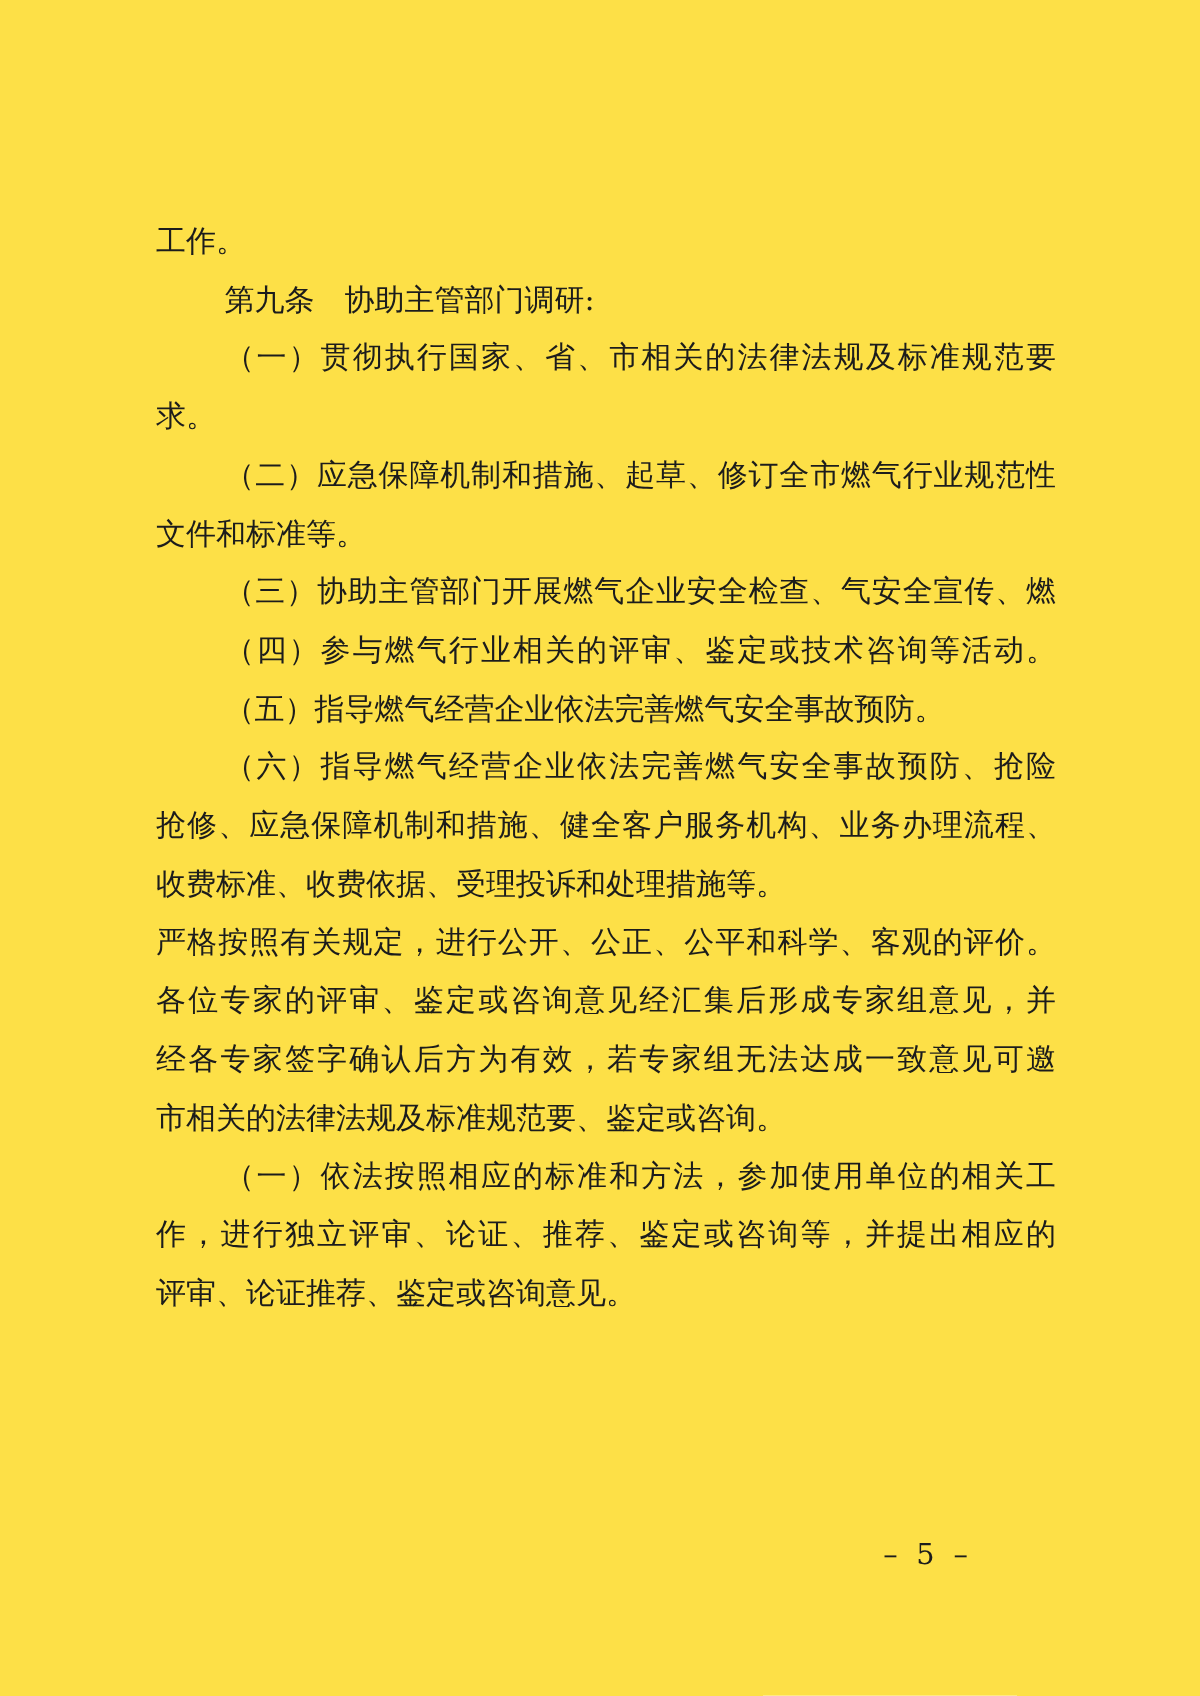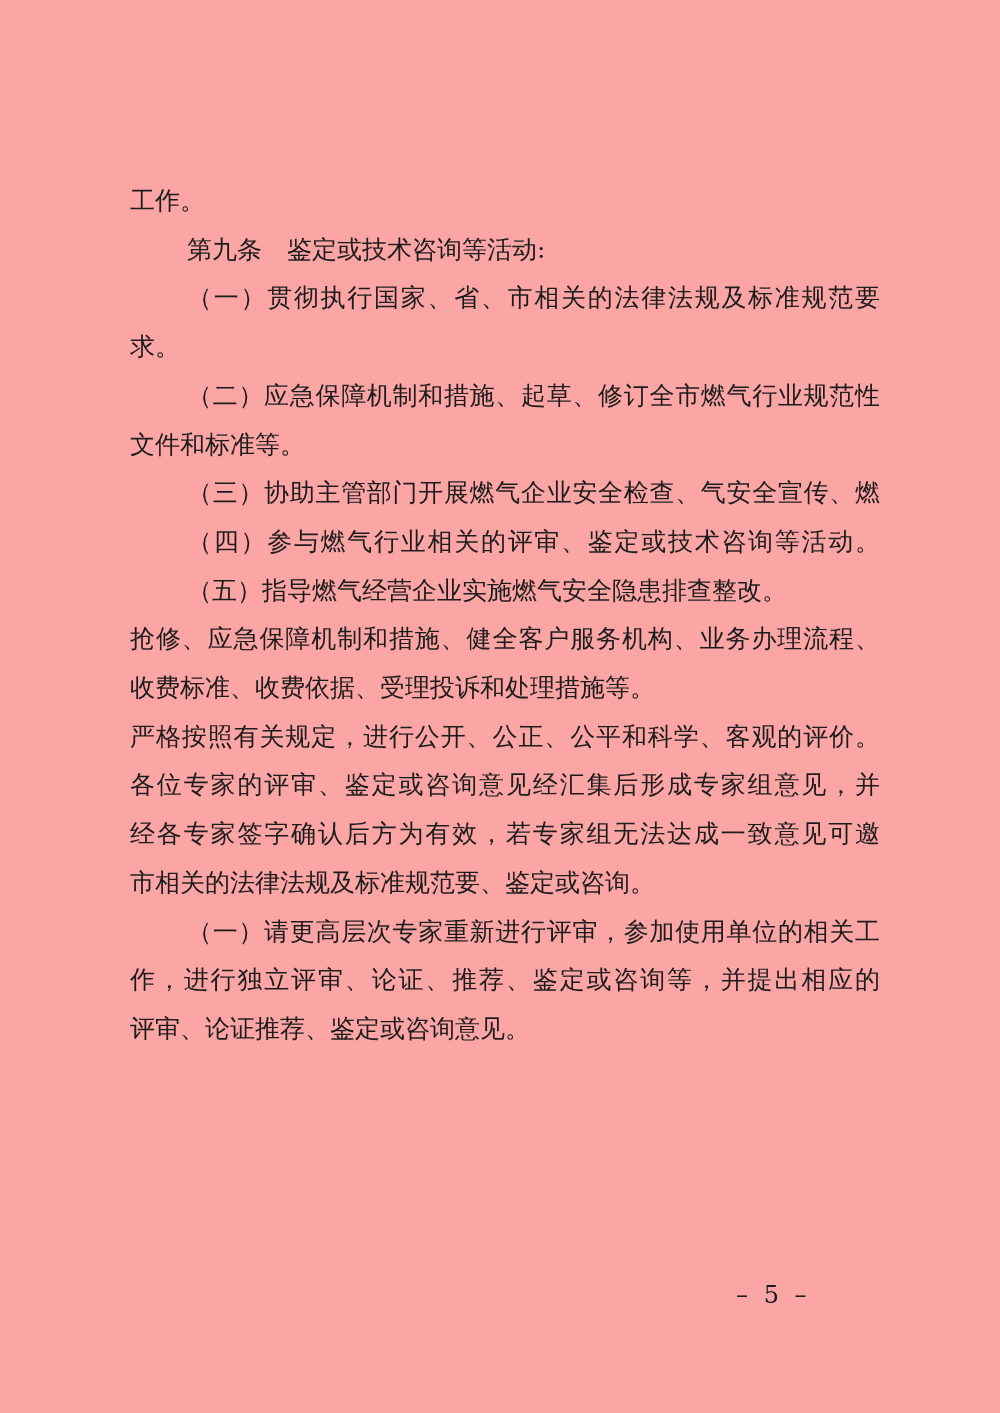--- a/index.html
+++ b/index.html
@@ -11,21 +11,21 @@
     width: 1000px;
     height: 1413px;
     position: relative;
     font-family: "DejaVu Serif", "Liberation Serif", serif;
     color: #1c1c1c;
     overflow: hidden;
   }
   .page {
     position: absolute;
     inset: 0;
-    background: #fca5a5;
+    background: #fde047;
   }
   .doc {
     position: absolute;
     top: 177px;
     left: 130px;
     width: 750px;
   }
   .line {
     font-size: 25px;
     line-height: 48.7px;
@@ -54,53 +54,54 @@
 </style>
 </head>
 <body>
 
 <div class="page">
 
   <div class="doc">
 
     <div class="line">工作。</div>
 
-    <div class="line indent"><span class="b">第九条</span><span>　鉴定或技术咨询等活动:</span></div>
+    <div class="line indent"><span class="b">第九条</span><span>　协助主管部门调研:</span></div>
 
     <div class="line indent fill">（一）贯彻执行国家、省、市相关的法律法规及标准规范要</div>
 
     <div class="line">求。</div>
 
     <div class="line indent fill">（二）应急保障机制和措施、起草、修订全市燃气行业规范性</div>
 
     <div class="line">文件和标准等。</div>
 
     <div class="line indent fill">（三）协助主管部门开展燃气企业安全检查、气安全宣传、燃</div>
 
 
     <div class="line indent fill">（四）参与燃气行业相关的评审、鉴定或技术咨询等活动。</div>
 
-    <div class="line indent">（五）指导燃气经营企业实施燃气安全隐患排查整改。</div>
+    <div class="line indent">（五）指导燃气经营企业依法完善燃气安全事故预防。</div>
 
+    <div class="line indent fill">（六）指导燃气经营企业依法完善燃气安全事故预防、抢险</div>
 
     <div class="line fill">抢修、应急保障机制和措施、健全客户服务机构、业务办理流程、</div>
 
     <div class="line">收费标准、收费依据、受理投诉和处理措施等。</div>
 
 
     <div class="line fill">严格按照有关规定，进行公开、公正、公平和科学、客观的评价。</div>
 
     <div class="line fill">各位专家的评审、鉴定或咨询意见经汇集后形成专家组意见，并</div>
 
     <div class="line fill">经各专家签字确认后方为有效，若专家组无法达成一致意见可邀</div>
 
     <div class="line">市相关的法律法规及标准规范要、鉴定或咨询。</div>
 
 
-    <div class="line indent fill">（一）请更高层次专家重新进行评审，参加使用单位的相关工</div>
+    <div class="line indent fill">（一）依法按照相应的标准和方法，参加使用单位的相关工</div>
 
     <div class="line fill">作，进行独立评审、论证、推荐、鉴定或咨询等，并提出相应的</div>
 
     <div class="line">评审、论证推荐、鉴定或咨询意见。</div>
 
   </div>
 
   <div class="page-num">– 5 –</div>
 
 </div>

